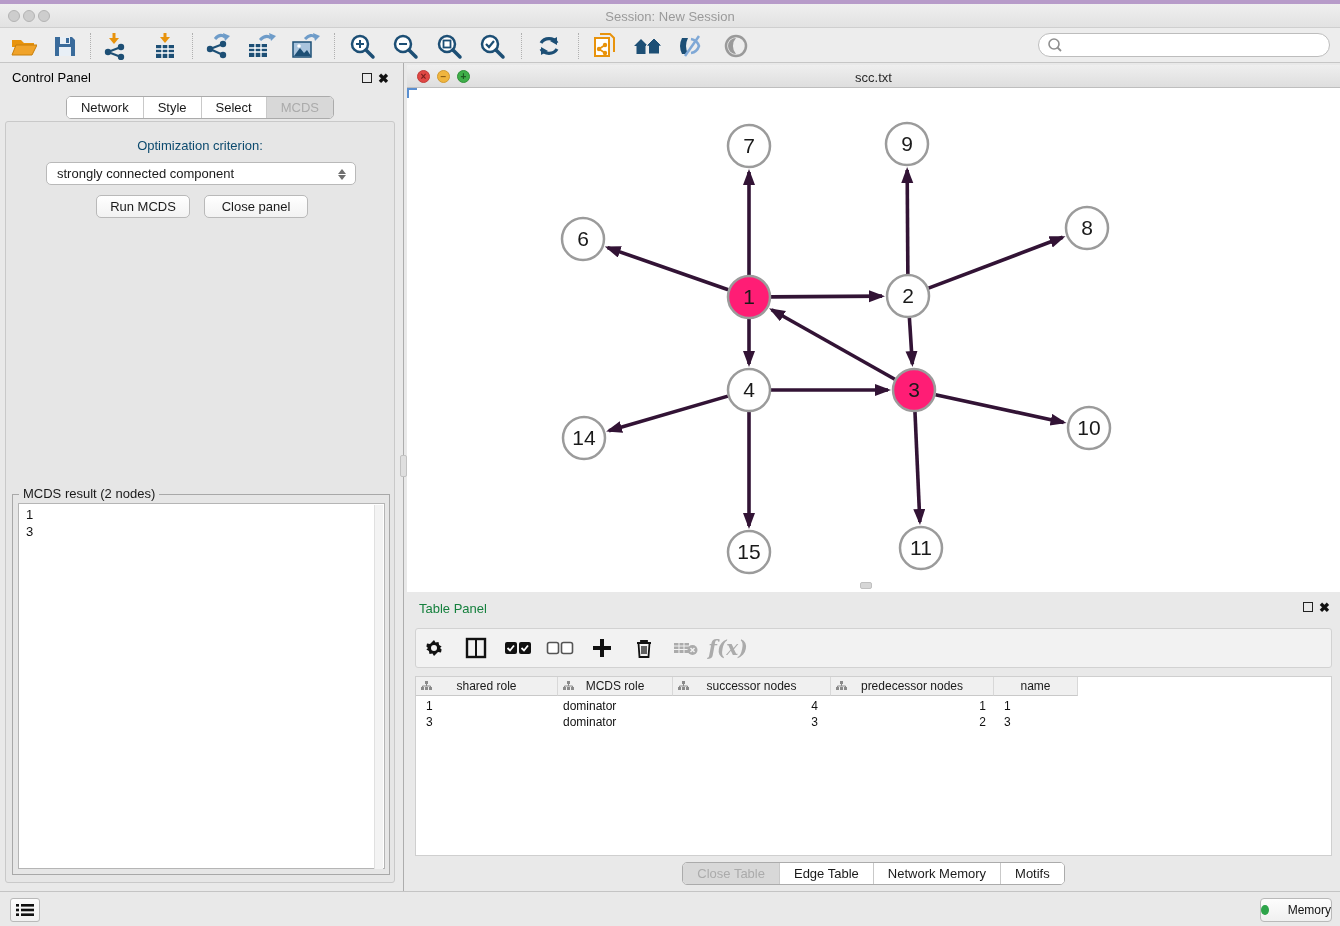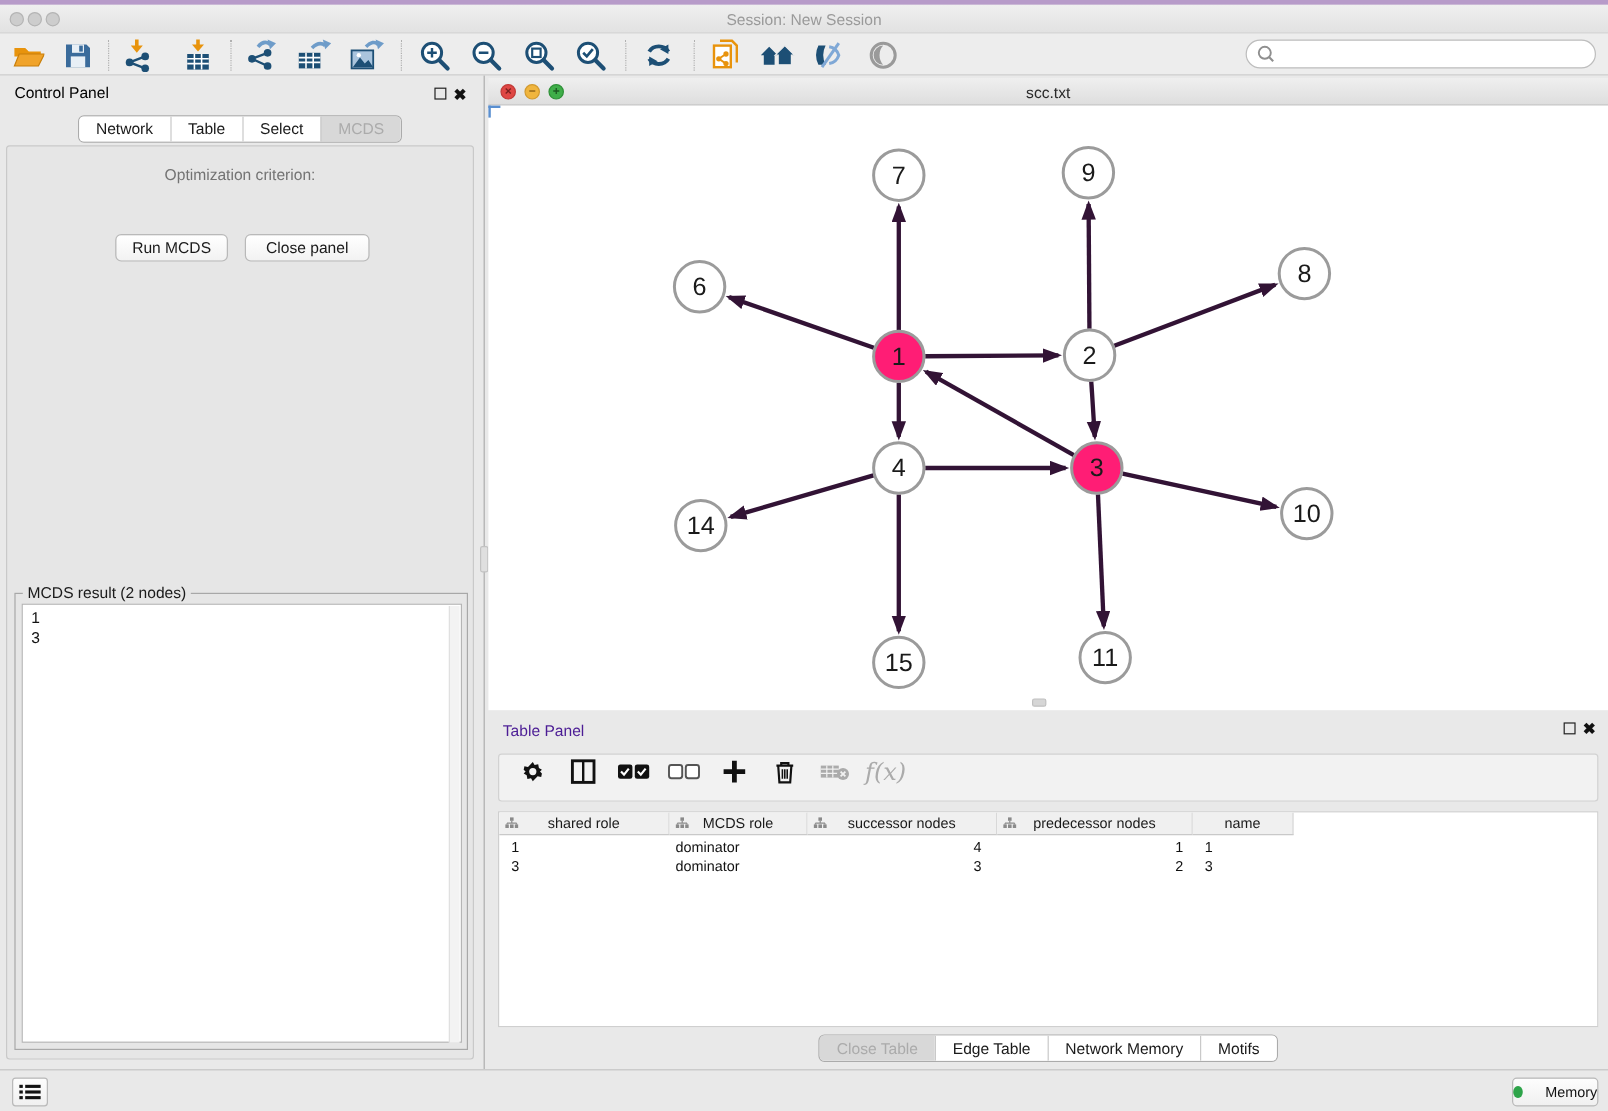--- a/index.html
+++ b/index.html
@@ -29,21 +29,21 @@
   #cp-header { left:0; top:3px; width:400px; height:24px; }
   #cp-title { left:12px; top:4px; font-size:13px; color:#000000; }
   .panel-float-icon { width:10px; height:10px; border:1.5px solid #222; top:7px; }
   .panel-close-icon { top:5px; font-size:13px; font-weight:bold; color:#111; }
   #cp-tabs { left:0; top:33px; width:400px; height:24px; display:flex; justify-content:center; }
   .seg-tabs { display:flex; border:1px solid #ABABAB; border-radius:5px; overflow:hidden; height:23px; background:#FFF; }
   .seg-tab { padding:0 14px; font-size:13px; line-height:21px; color:#1A1A1A; background:#FFF; border-left:1px solid #C9C9C9; cursor:default; }
   .seg-tab:first-child { border-left:none; }
   .seg-tab.active { background:#D8D8D8; color:#ABABAB; }
   #cp-content { left:5px; top:58px; width:390px; height:762px; background:#E6E6E6; border:1px solid #C9C9C9; border-radius:3px; }
-  #opt-label { left:0; top:16px; width:100%; text-align:center; font-size:13px; color:#737373; }
+  #opt-label { left:0; top:16px; width:100%; text-align:center; font-size:13px; color:#0c4a6e; }
   #opt-select { left:40px; top:40px; width:310px; height:23px; background:#FFF; border:1px solid #B9B9B9; border-radius:5px; font-size:13px; line-height:21px; padding-left:10px; color:#1A1A1A; }
   #opt-stepper { right:6px; top:3px; width:14px; height:16px; display:flex; flex-direction:column; align-items:center; justify-content:center; gap:1px; }
   .step-up { width:0; height:0; border-left:4px solid transparent; border-right:4px solid transparent; border-bottom:5px solid #6F6F6F; }
   .step-down { width:0; height:0; border-left:4px solid transparent; border-right:4px solid transparent; border-top:5px solid #6F6F6F; }
   .cp-btn { top:73px; height:23px; background:linear-gradient(#FFFFFF,#F2F2F2); border:1px solid #B9B9B9; border-radius:5px; font-size:13px; text-align:center; line-height:21px; color:#1A1A1A; cursor:default; }
   #mcds-group { left:6px; top:372px; width:378px; height:381px; border:1px solid #A8A8A8; }
   #mcds-legend { left:6px; top:-9px; background:#E6E6E6; padding:0 4px; font-size:13px; color:#1A1A1A; }
   #mcds-result { left:5px; top:8px; width:367px; height:366px; background:#FFF; border:1px solid #B5B5B5; font-size:13px; color:#111; padding:2px 0 0 7px; line-height:17px; }
   #mcds-scroll { right:1px; top:1px; width:9px; height:364px; background:#F3F3F3; border-left:1px solid #E0E0E0; }
   .result-line { display:block; }
@@ -61,22 +61,22 @@
   #net-min { left:30px; background:#F0B53E; border:1px solid #D29A2F; color:#8A5F14; }
   #net-max { left:50px; background:#3FAE49; border:1px solid #2F9138; color:#1C5A21; }
   #net-title { left:0; top:5px; width:100%; text-align:center; font-size:13px; color:#2A2A2A; }
   #net-canvas { left:0; top:25px; width:933px; height:504px; background:#FFFFFF; }
   #net-focus-corner { left:0; top:0; width:10px; height:10px; border-left:2px solid #5A8FD0; border-top:2px solid #5A8FD0; }
   #h-grip { left:453px; top:494px; width:12px; height:7px; background:#D6D6D6; border:1px solid #C0C0C0; border-radius:2px; }
 
   
   #table-panel { left:407px; top:592px; width:933px; height:299px; background:#E9E9E9; }
   #tp-header { left:0; top:6px; width:933px; height:22px; }
-  #tp-title { left:12px; top:3px; font-size:13px; color:#4c1d95; }
-  #tp-toolbar { left:8px; top:36px; width:917px; height:40px; background:#F2F2F2; border:1px solid #D2D2D2; border-radius:3px; display:flex; align-items:flex-start; gap:14px; padding-left:14px; }
+  #tp-title { left:12px; top:3px; font-size:13px; color:#15803d; }
+  #tp-toolbar { left:8px; top:36px; width:917px; height:40px; background:#F2F2F2; border:1px solid #D2D2D2; border-radius:3px; display:flex; align-items:center; gap:14px; padding-left:4px;font-weight:bold; }
   .tp-icon { width:28px; height:28px; display:flex; align-items:center; justify-content:center; }
   #fx-icon { font-family:"DejaVu Serif", serif; font-style:italic; font-size:20px; color:#ABABAB; }
   #data-table { left:8px; top:84px; width:917px; height:180px; background:#FFF; border:1px solid #CFCFCF; overflow:hidden; }
   .th-cell { top:0; height:19px; background:#F0F0F0; border-right:1px solid #D8D8D8; border-bottom:1px solid #C9C9C9; display:flex; align-items:center; justify-content:center; gap:5px; font-size:12px; color:#1A1A1A; }
   .tree-icon { width:11px; height:10px; position:absolute; left:5px; top:4px; }
   .td-row { height:16px; font-size:12px; color:#111; }
   .td-cell { position:absolute; top:0; height:16px; line-height:16px; white-space:nowrap; }
   #tp-tabs { left:0; top:270px; width:933px; height:24px; display:flex; justify-content:center; }
 
   
@@ -240,27 +240,34 @@
 
   <div id="control-panel" class="abs">
     <div id="cp-header" class="abs">
       <span id="cp-title" class="abs">Control Panel</span>
       <span class="abs panel-float-icon" style="left:362px"></span>
       <span class="abs panel-close-icon" style="left:378px">✖</span>
     </div>
     <div id="cp-tabs" class="abs">
       <div class="seg-tabs">
         <span class="seg-tab">Network</span>
-        <span class="seg-tab">Table</span>
+        <span class="seg-tab">Style</span>
         <span class="seg-tab">Select</span>
         <span class="seg-tab active">MCDS</span>
       </div>
     </div>
     <div id="cp-content" class="abs">
       <div id="opt-label" class="abs">Optimization criterion:</div>
+      <div id="opt-select" class="abs">
+        <span>strongly connected component</span>
+        <span id="opt-stepper" class="abs">
+            <span class="step-up"></span>
+            <span class="step-down"></span>
+          </span>
+      </div>
       <div class="abs cp-btn" style="left:90px;width:94px">Run MCDS</div>
       <div class="abs cp-btn" style="left:198px;width:104px">Close panel</div>
       <div id="mcds-group" class="abs">
         <span id="mcds-legend" class="abs">MCDS result (2 nodes)</span>
         <div id="mcds-result" class="abs">
           <span class="result-line">1</span>
           <span class="result-line">3</span>
           <div id="mcds-scroll" class="abs"></div>
         </div>
       </div>

